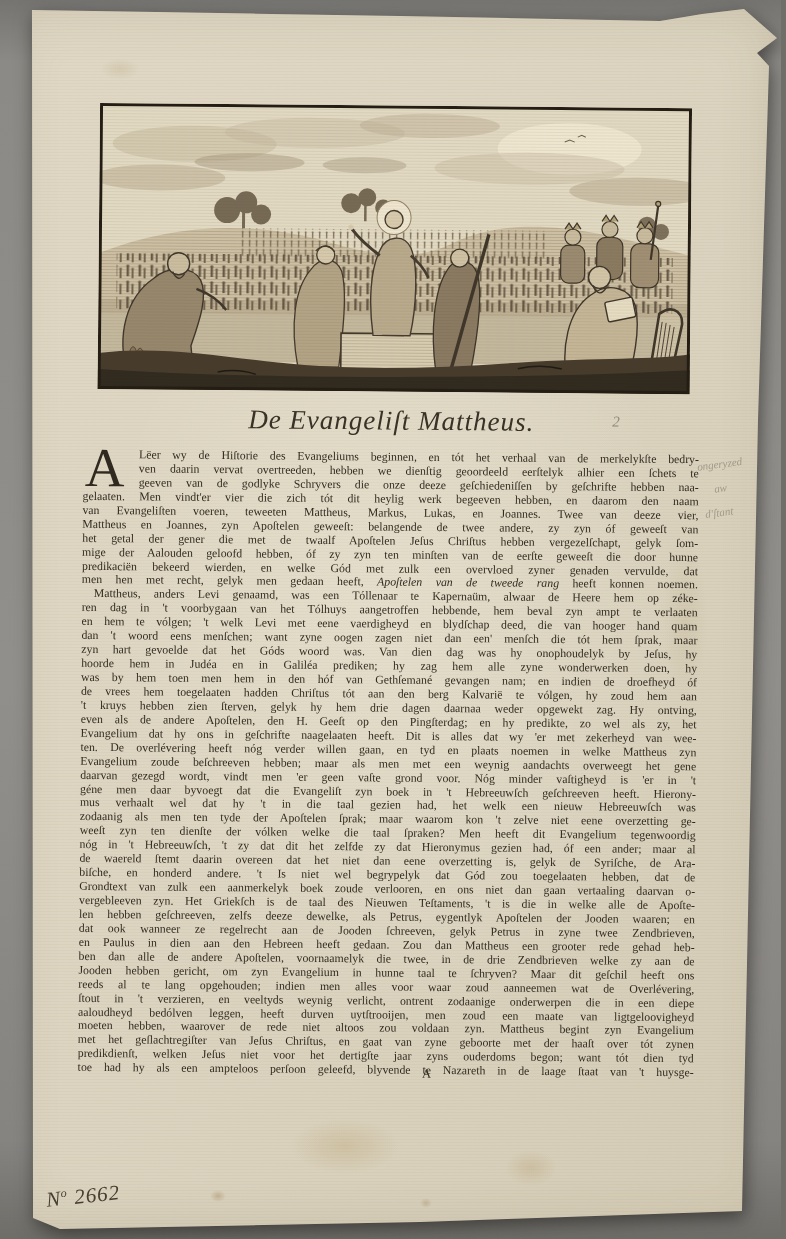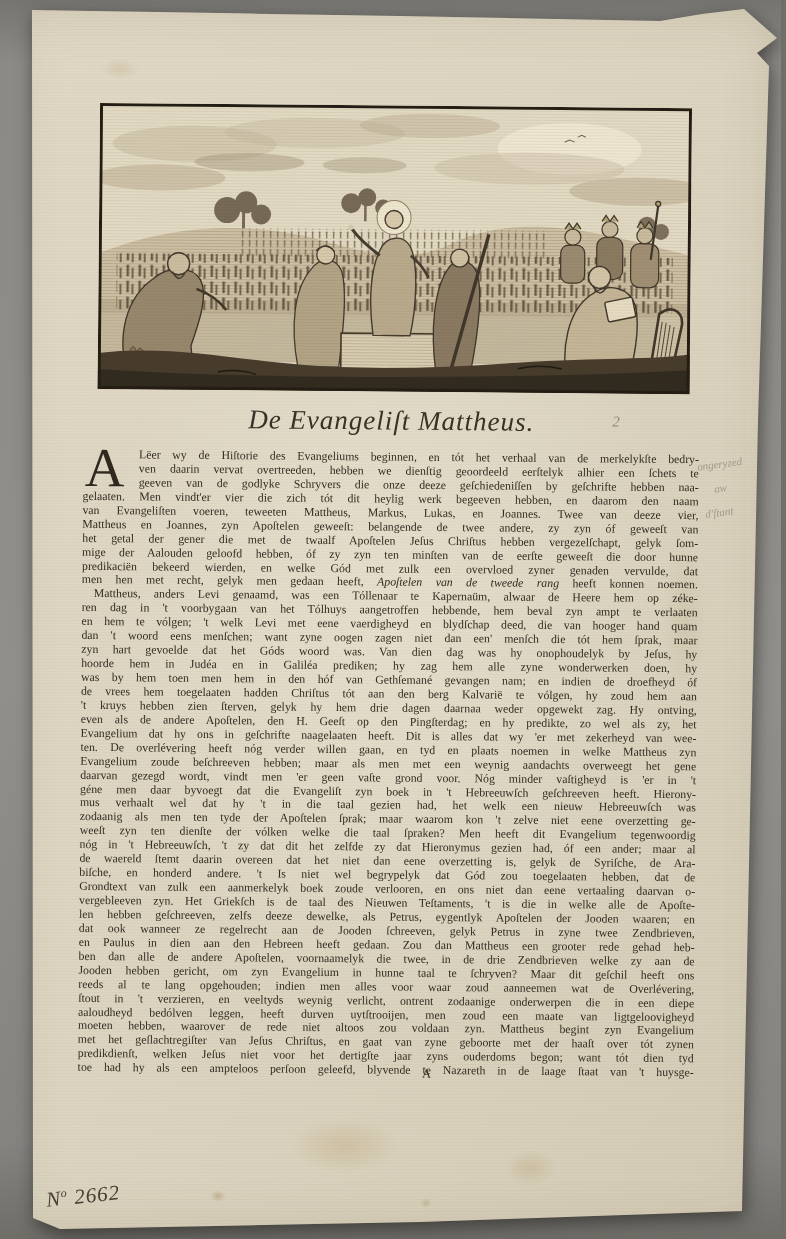--- a/index.html
+++ b/index.html
@@ -227,21 +227,21 @@
         <div class="line"><span>ten.  De overlévering heeft nóg verder willen gaan, en tyd en plaats noemen in welke Mattheus zyn</span></div>
         <div class="line"><span>Evangelium zoude beſchreeven hebben; maar als men met een weynig aandachts overweegt het gene</span></div>
         <div class="line"><span>daarvan gezegd wordt, vindt men 'er geen vaſte grond voor.  Nóg minder vaſtigheyd is 'er in 't</span></div>
         <div class="line"><span>géne men daar byvoegt dat die Evangeliſt zyn boek in 't Hebreeuwſch geſchreeven heeft.  Hierony-</span></div>
         <div class="line"><span>mus verhaalt wel dat hy 't in die taal gezien had, het welk een nieuw Hebreeuwſch was</span></div>
         <div class="line"><span>zodaanig als men ten tyde der Apoſtelen ſprak; maar waarom kon 't zelve niet eene overzetting ge-</span></div>
         <div class="line"><span>weeſt zyn ten dienſte der vólken welke die taal ſpraken? Men heeft dit Evangelium tegenwoordig</span></div>
         <div class="line"><span>nóg in 't Hebreeuwſch, 't zy dat dit het zelfde zy dat Hieronymus gezien had, óf een ander; maar al</span></div>
         <div class="line"><span>de waereld ſtemt daarin overeen dat het niet dan eene overzetting is, gelyk de Syriſche, de Ara-</span></div>
         <div class="line"><span>biſche, en honderd andere.  't Is niet wel begrypelyk dat Gód zou toegelaaten hebben, dat de</span></div>
-        <div class="line"><span>Grondtext van zulk een aanmerkelyk boek zoude verlooren, en ons niet dan eene vertaaling daarvan o-</span></div>
+        <div class="line"><span>Grondtext van zulk een aanmerkelyk boek zoude verlooren, en ons niet dan gaan vertaaling daarvan o-</span></div>
         <div class="line"><span>vergebleeven zyn.  Het Griekſch is de taal des Nieuwen Teſtaments, 't is die in welke alle de Apoſte-</span></div>
         <div class="line"><span>len hebben geſchreeven, zelfs deeze dewelke, als Petrus, eygentlyk Apoſtelen der Jooden waaren; en</span></div>
         <div class="line"><span>dat ook wanneer ze regelrecht aan de Jooden ſchreeven, gelyk Petrus in zyne twee Zendbrieven,</span></div>
         <div class="line"><span>en Paulus in dien aan den Hebreen heeft gedaan.  Zou dan Mattheus een grooter rede gehad heb-</span></div>
         <div class="line"><span>ben dan alle de andere Apoſtelen, voornaamelyk die twee, in de drie Zendbrieven welke zy aan de</span></div>
         <div class="line"><span>Jooden hebben gericht, om zyn Evangelium in hunne taal te ſchryven? Maar dit geſchil heeft ons</span></div>
         <div class="line"><span>reeds al te lang opgehouden; indien men alles voor waar zoud aanneemen wat de Overlévering,</span></div>
         <div class="line"><span>ſtout in 't verzieren, en veeltyds weynig verlicht, ontrent zodaanige onderwerpen die in een diepe</span></div>
         <div class="line"><span>aaloudheyd bedólven leggen, heeft durven uytſtrooijen, men zoud een maate van ligtgeloovigheyd</span></div>
         <div class="line"><span>moeten hebben, waarover de rede niet altoos zou voldaan zyn.  Mattheus begint zyn Evangelium</span></div>

